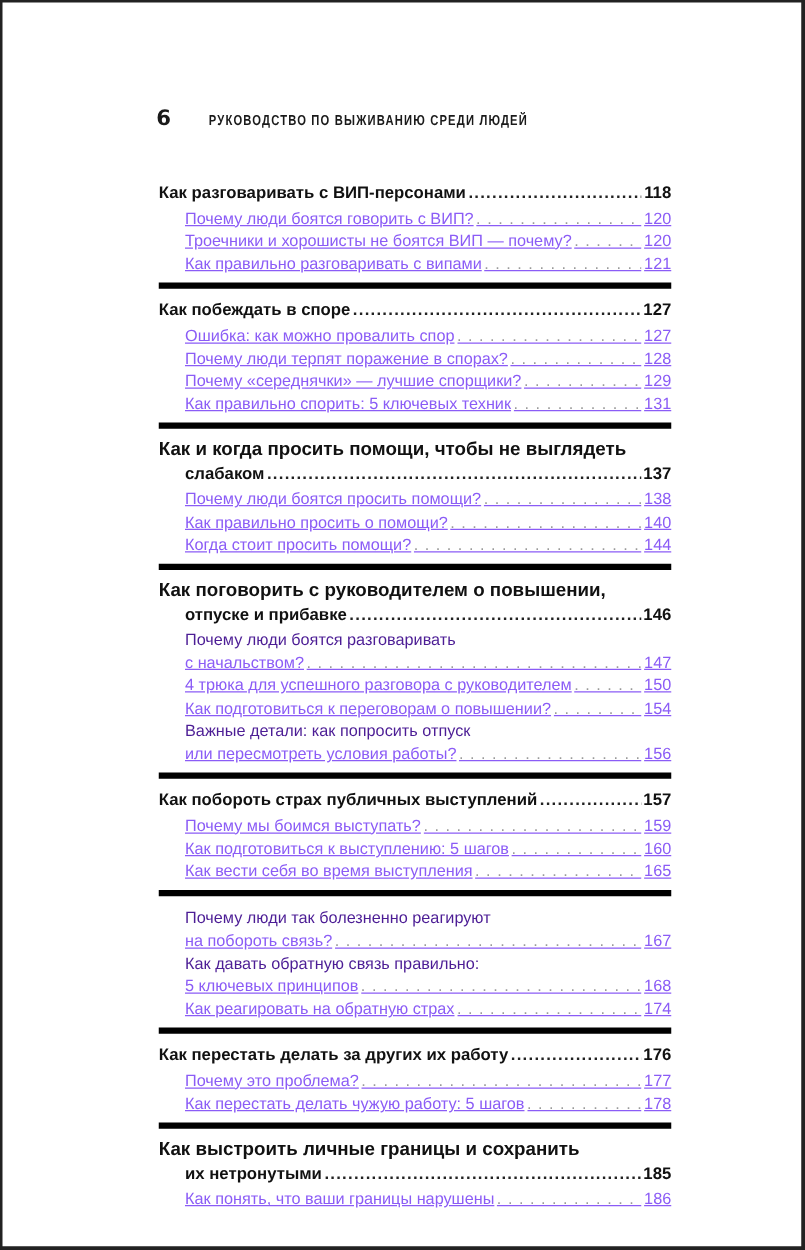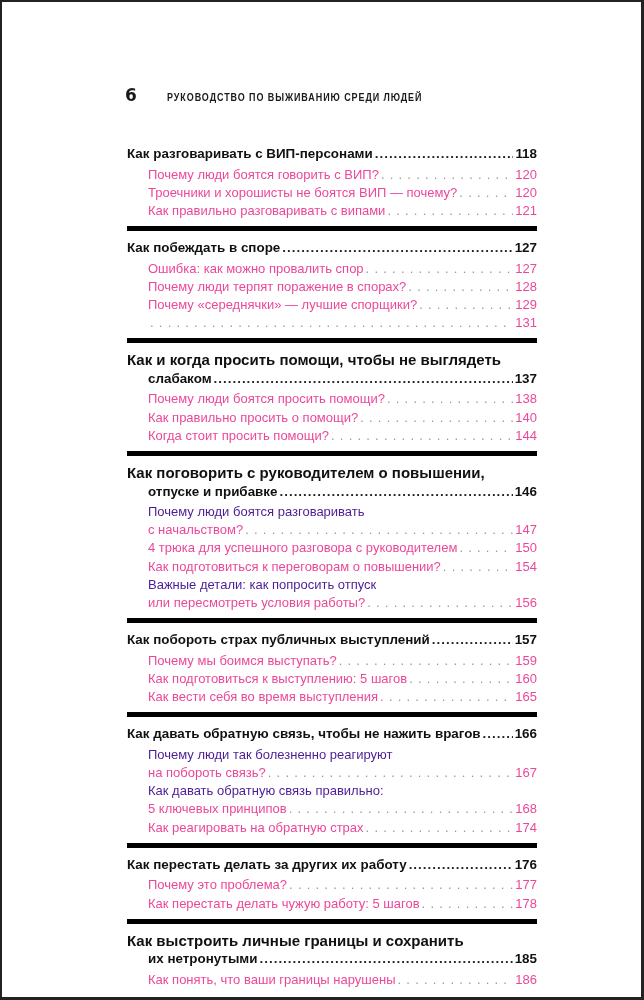--- a/index.html
+++ b/index.html
@@ -47,21 +47,21 @@
   .entry {
     display: flex; align-items: baseline;
     font-size: 13px; line-height: 18.2px;
   }
   .entry.chapter {
     font-weight: bold; color: #111;
     font-size: 13.4px; line-height: 18.5px;
     margin-bottom: 2px;
   }
   .entry.sub {
-    color: #ec4899; padding-left: 21px;
+    color: #8b5cf6; padding-left: 21px; text-decoration: underline;
   }
   .entry .title { white-space: nowrap; }
   .entry .leader {
     flex: 1 1 auto; overflow: hidden; white-space: nowrap;
     margin: 0 2px; color: #999;
     min-width: 8px;
   }
   .entry.chapter .leader { color: #222; letter-spacing: 1px; }
   .entry.sub .leader { letter-spacing: 0.8px; }
   .entry .leader::after {
@@ -123,20 +123,21 @@
         <span class="title">Почему люди терпят поражение в спорах?</span>
         <span class="leader"></span>
         <span class="page">128</span>
       </div>
       <div class="entry sub">
         <span class="title">Почему «середнячки» — лучшие спорщики?</span>
         <span class="leader"></span>
         <span class="page">129</span>
       </div>
       <div class="entry sub">
+        <span class="title">Как правильно спорить: 5 ключевых техник</span>
         <span class="leader"></span>
         <span class="page">131</span>
       </div>
     </div>
     <div class="section">
       <div class="line1">Как и когда просить помощи, чтобы не выглядеть</div>
       <div class="entry chapter chapter-cont">
         <span class="title">слабаком</span>
         <span class="leader"></span>
         <span class="page">137</span>
@@ -203,25 +204,20 @@
         <span class="leader"></span>
         <span class="page">160</span>
       </div>
       <div class="entry sub">
         <span class="title">Как вести себя во время выступления</span>
         <span class="leader"></span>
         <span class="page">165</span>
       </div>
     </div>
     <div class="section">
-      <div class="entry chapter">
-        <span class="title">Как давать обратную связь, чтобы не нажить врагов</span>
-        <span class="leader"></span>
-        <span class="page">166</span>
-      </div>
       <div class="subline1">Почему люди так болезненно реагируют</div>
       <div class="entry sub">
         <span class="title">на побороть связь?</span>
         <span class="leader"></span>
         <span class="page">167</span>
       </div>
       <div class="subline1">Как давать обратную связь правильно:</div>
       <div class="entry sub">
         <span class="title">5 ключевых принципов</span>
         <span class="leader"></span>

